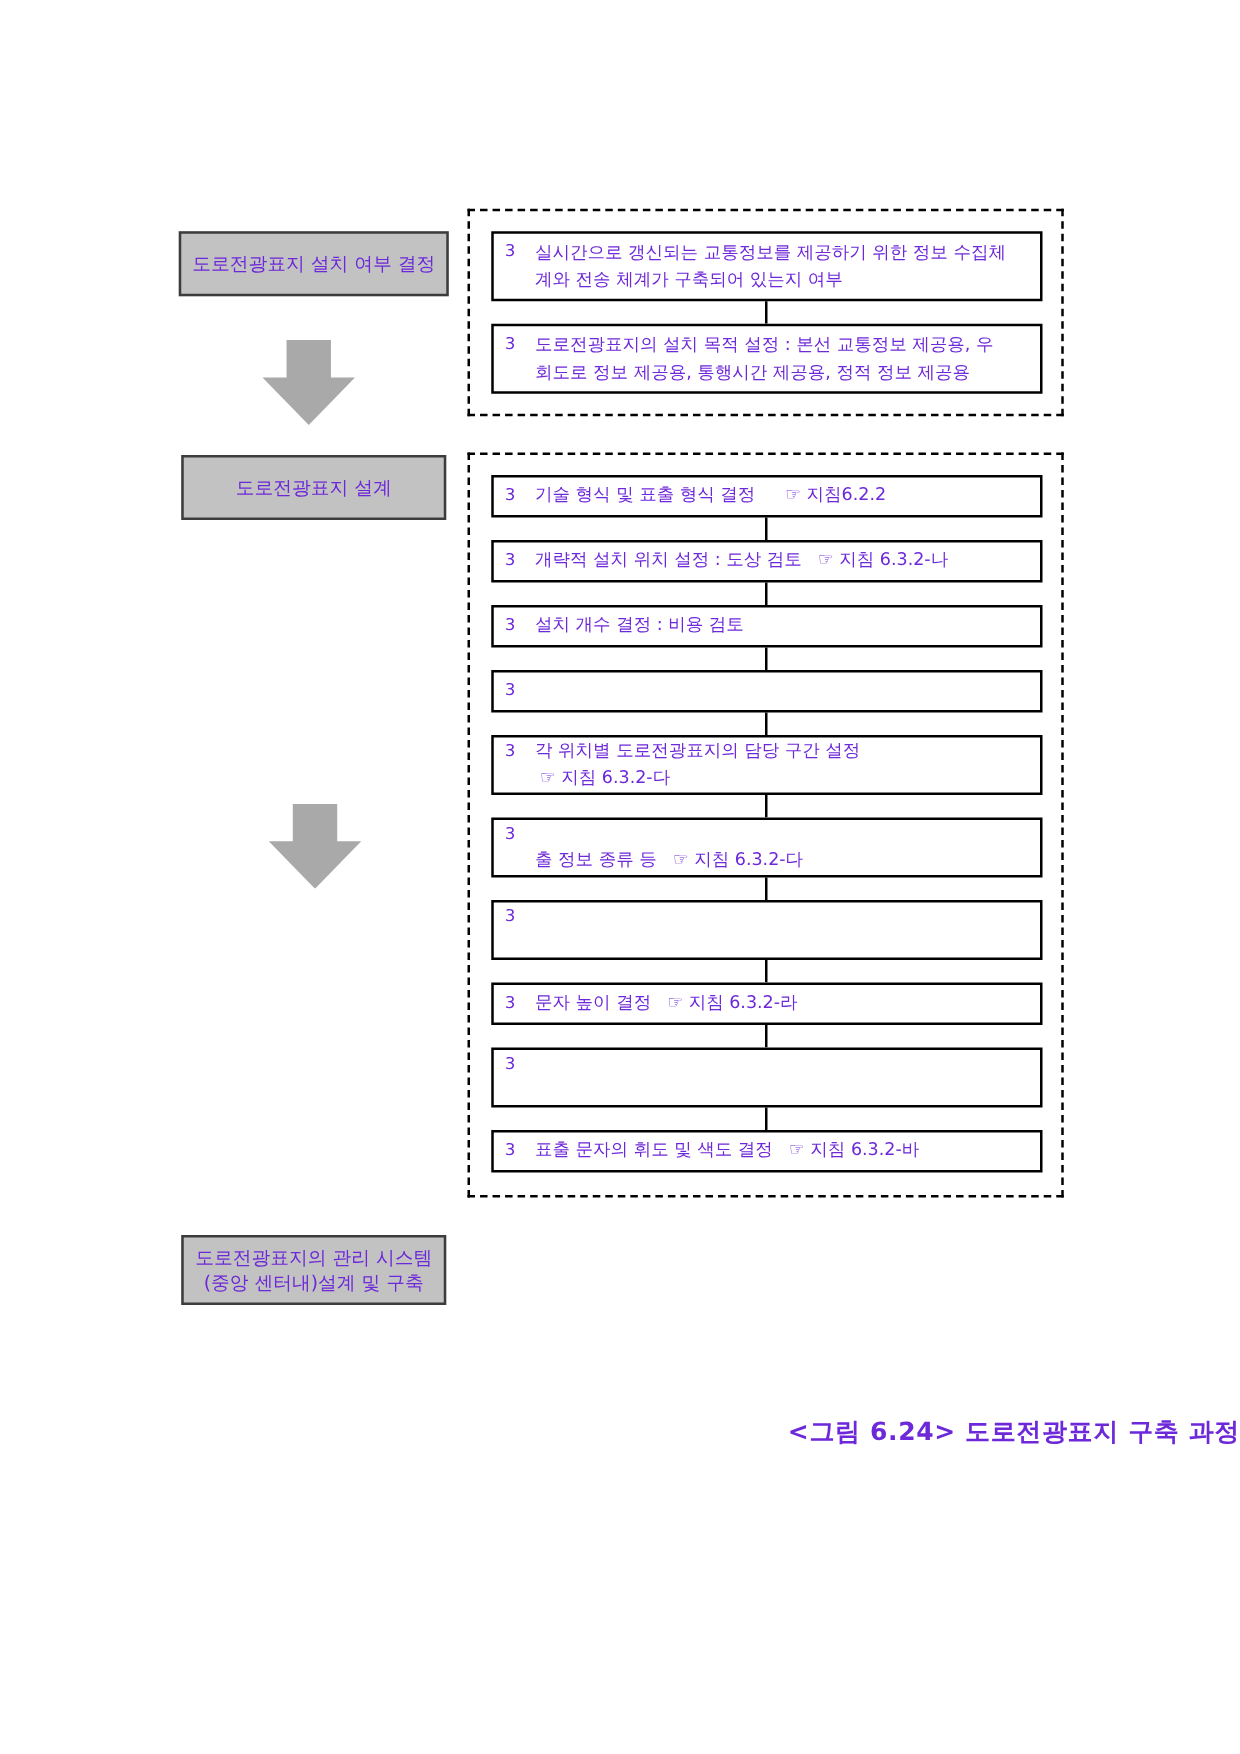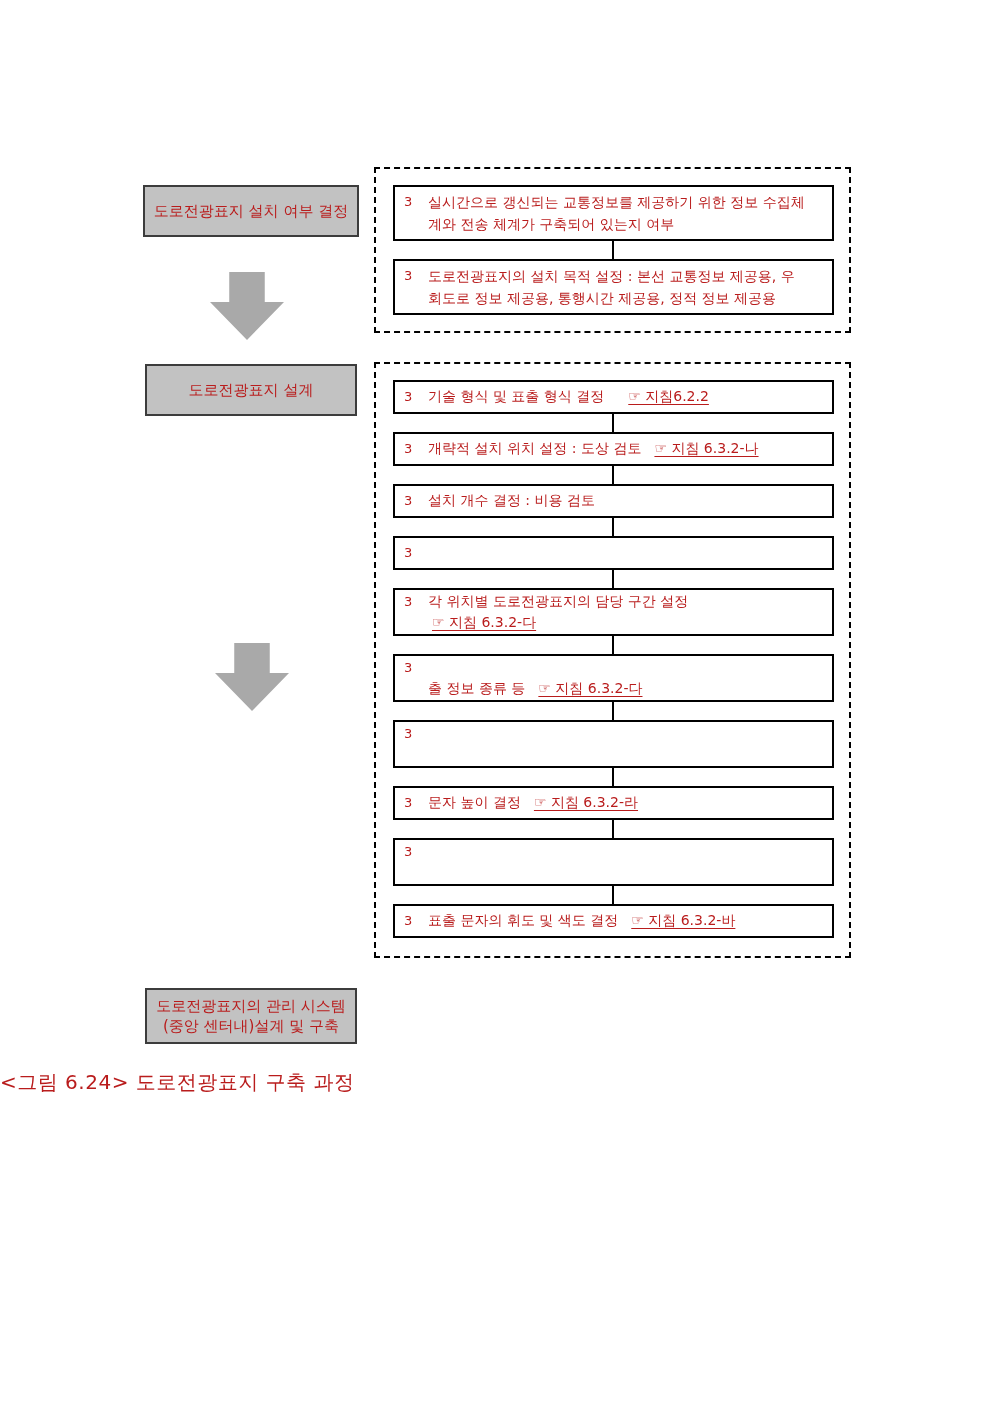--- a/index.html
+++ b/index.html
@@ -1,18 +1,18 @@
 <!DOCTYPE html>
 <html style="--box-fill: #c2c2c2; --arrow: #a9a9a9; --border: #000000;"><head>
 <meta charset="utf-8">
 <style>
   html,body{margin:0;padding:0;background:#ffffff;}
   .page{
     position:relative;width:992px;height:1258px;background:#fff;
-    font-family:"DejaVu Sans","Liberation Sans",sans-serif;color:#b91c1c;
+    font-family:"DejaVu Sans","Liberation Sans",sans-serif;color:#6d28d9;
     overflow:hidden;
   }
   
   .gray-box{
     position:absolute;box-sizing:border-box;
     background:var(--box-fill,#c2c2c2);
     border:2px solid #3c3c3c;
     display:flex;flex-direction:column;align-items:center;justify-content:center;
     font-size:15px;line-height:20px;text-align:center;
   }
@@ -32,39 +32,39 @@
   }
   .h34{height:34px;padding-top:4px;}
   .h48{height:48px;padding-top:1px;}
   .h56{height:56px;padding-top:4px;line-height:22px;}
   .marker{
     flex:0 0 33px;padding-left:9px;box-sizing:border-box;
     font-size:13px;
   }
   .content{flex:1;padding-right:6px;overflow:hidden;white-space:nowrap;}
   .ref{
-    text-decoration:underline;text-underline-offset:3px;
+    text-underline-offset:3px;
     margin-left:13px;
     margin-top:12px;
   }
   .ref-nl{margin-left:4px;}
   
   .vline{
     width:2px;height:18px;background:#000;
     margin-left:219px;flex:0 0 auto;
   }
   
   .arrow{
     position:absolute;width:74px;height:68px;
     background:var(--arrow,#a9a9a9);
     clip-path:polygon(26% 0,74% 0,74% 44%,100% 44%,50% 100%,0 44%,26% 44%);
   }
   .caption{
-    position:absolute;left:0;top:1069px;width:100%;
-    text-align:left;font-size:20px;font-weight:normal;
+    position:absolute;left:0;top:1132px;width:100%;
+    text-align:right;font-size:20px;font-weight:bold;
     letter-spacing:0.5px;
   }
 </style>
 </head>
 <body>
 
 <div class="page">
 
   <div class="gray-box" style="left:143px;top:185px;width:216px;height:52px">
     <span>도로전광표지 설치 여부 결정</span>

